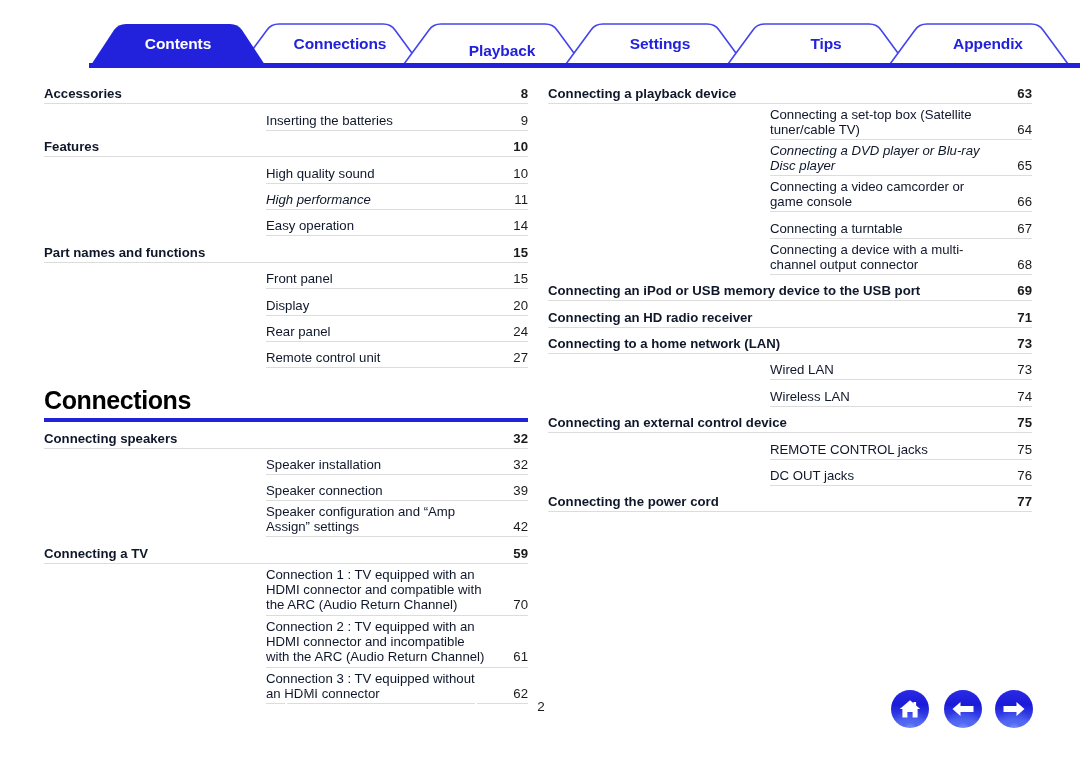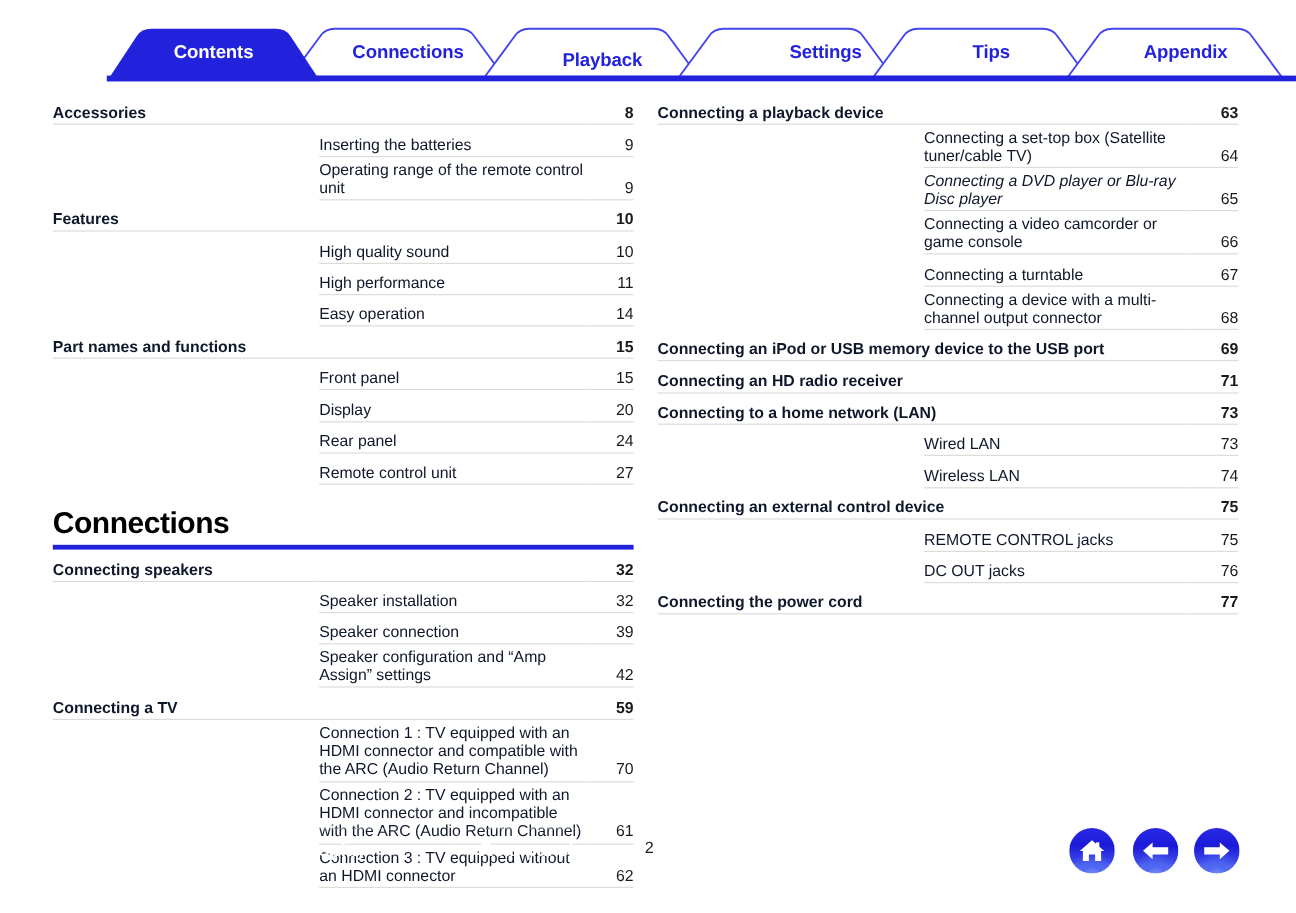--- a/index.html
+++ b/index.html
@@ -188,55 +188,50 @@
       <path d="M847 44 L872 10 Q876 4 884 4 L988 4 Q996 4 1000 10 L1025 44 Z"></path>
     </g>
 
     <rect x="46" y="43" width="1026" height="5" fill="#2222dd"></rect>
 
     <path d="M46 48 L71 10 Q75 4 83 4 L187 4 Q195 4 199 10 L224 48 Z" fill="#2222dd"></path>
   </svg>
   <div class="tab-label active" style="left:46px; top:15px; width:178px;">Contents</div>
   <div class="tab-label" style="left:208px; top:15px; width:178px;">Connections</div>
   <div class="tab-label" style="left:370px; top:22px; width:178px;">Playback</div>
-  <div class="tab-label" style="left:556px; top:15px; width:178px;">Settings</div>
+  <div class="tab-label" style="left:528px; top:15px; width:178px;">Settings</div>
   <div class="tab-label" style="left:694px; top:15px; width:178px;">Tips</div>
   <div class="tab-label" style="left:856px; top:15px; width:178px;">Appendix</div>
 </div>
 
 <div id="content">
   <div class="col" id="col-left">
     <table class="toc-table">
       <tbody id="tbody-left">
           <tr class="toc-row lvl1">
             <td class="t-title" colspan="2">Accessories</td>
             <td class="t-page">8</td>
           </tr>
           <tr class="toc-row lvl2">
             <td class="t-indent"></td>
             <td class="t-title" style="padding-left: 0px;">Inserting the batteries</td>
             <td class="t-page">9</td>
           </tr>
-          <tr class="toc-row lvl2">
-            <td class="t-indent"></td>
-            <td class="t-title" style="padding-left: 0px;">Operating range of the remote control unit</td>
-            <td class="t-page">9</td>
-          </tr>
           <tr class="toc-row lvl1">
             <td class="t-title" colspan="2">Features</td>
             <td class="t-page">10</td>
           </tr>
           <tr class="toc-row lvl2">
             <td class="t-indent"></td>
             <td class="t-title" style="padding-left: 0px;">High quality sound</td>
             <td class="t-page">10</td>
           </tr>
           <tr class="toc-row lvl2">
             <td class="t-indent"></td>
-            <td class="t-title" style="padding-left: 0px;">High performance</td>
+            <td class="t-title" style="padding-left: 0px; font-style: italic;">High performance</td>
             <td class="t-page">11</td>
           </tr>
           <tr class="toc-row lvl2">
             <td class="t-indent"></td>
             <td class="t-title" style="padding-left: 0px;">Easy operation</td>
             <td class="t-page">14</td>
           </tr>
           <tr class="toc-row lvl1">
             <td class="t-title" colspan="2">Part names and functions</td>
             <td class="t-page">15</td>

